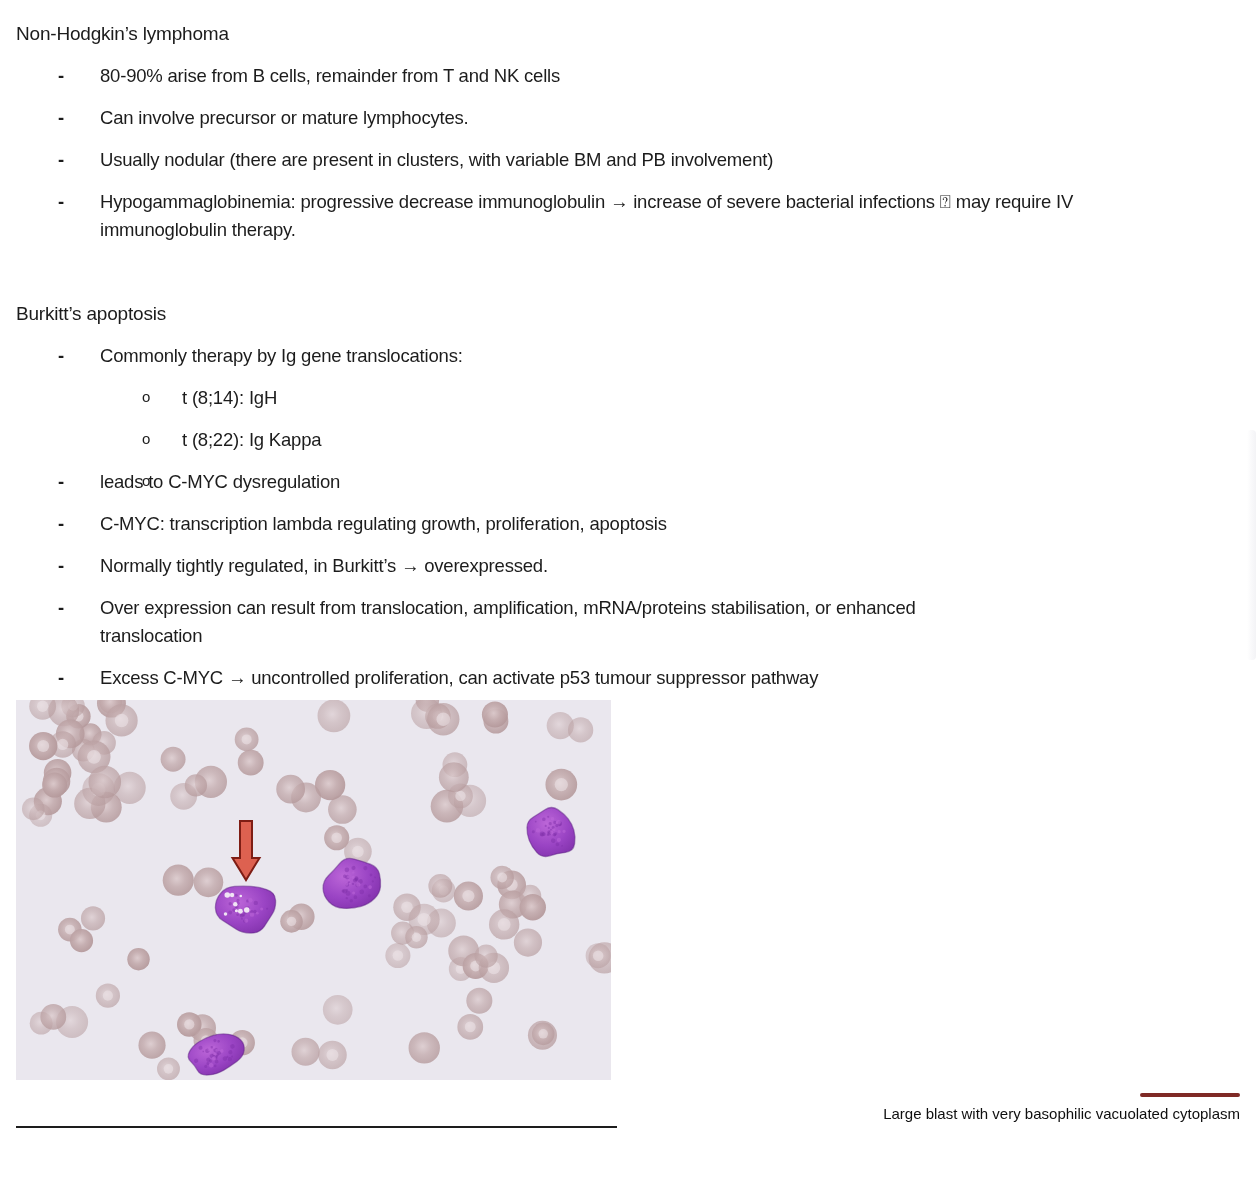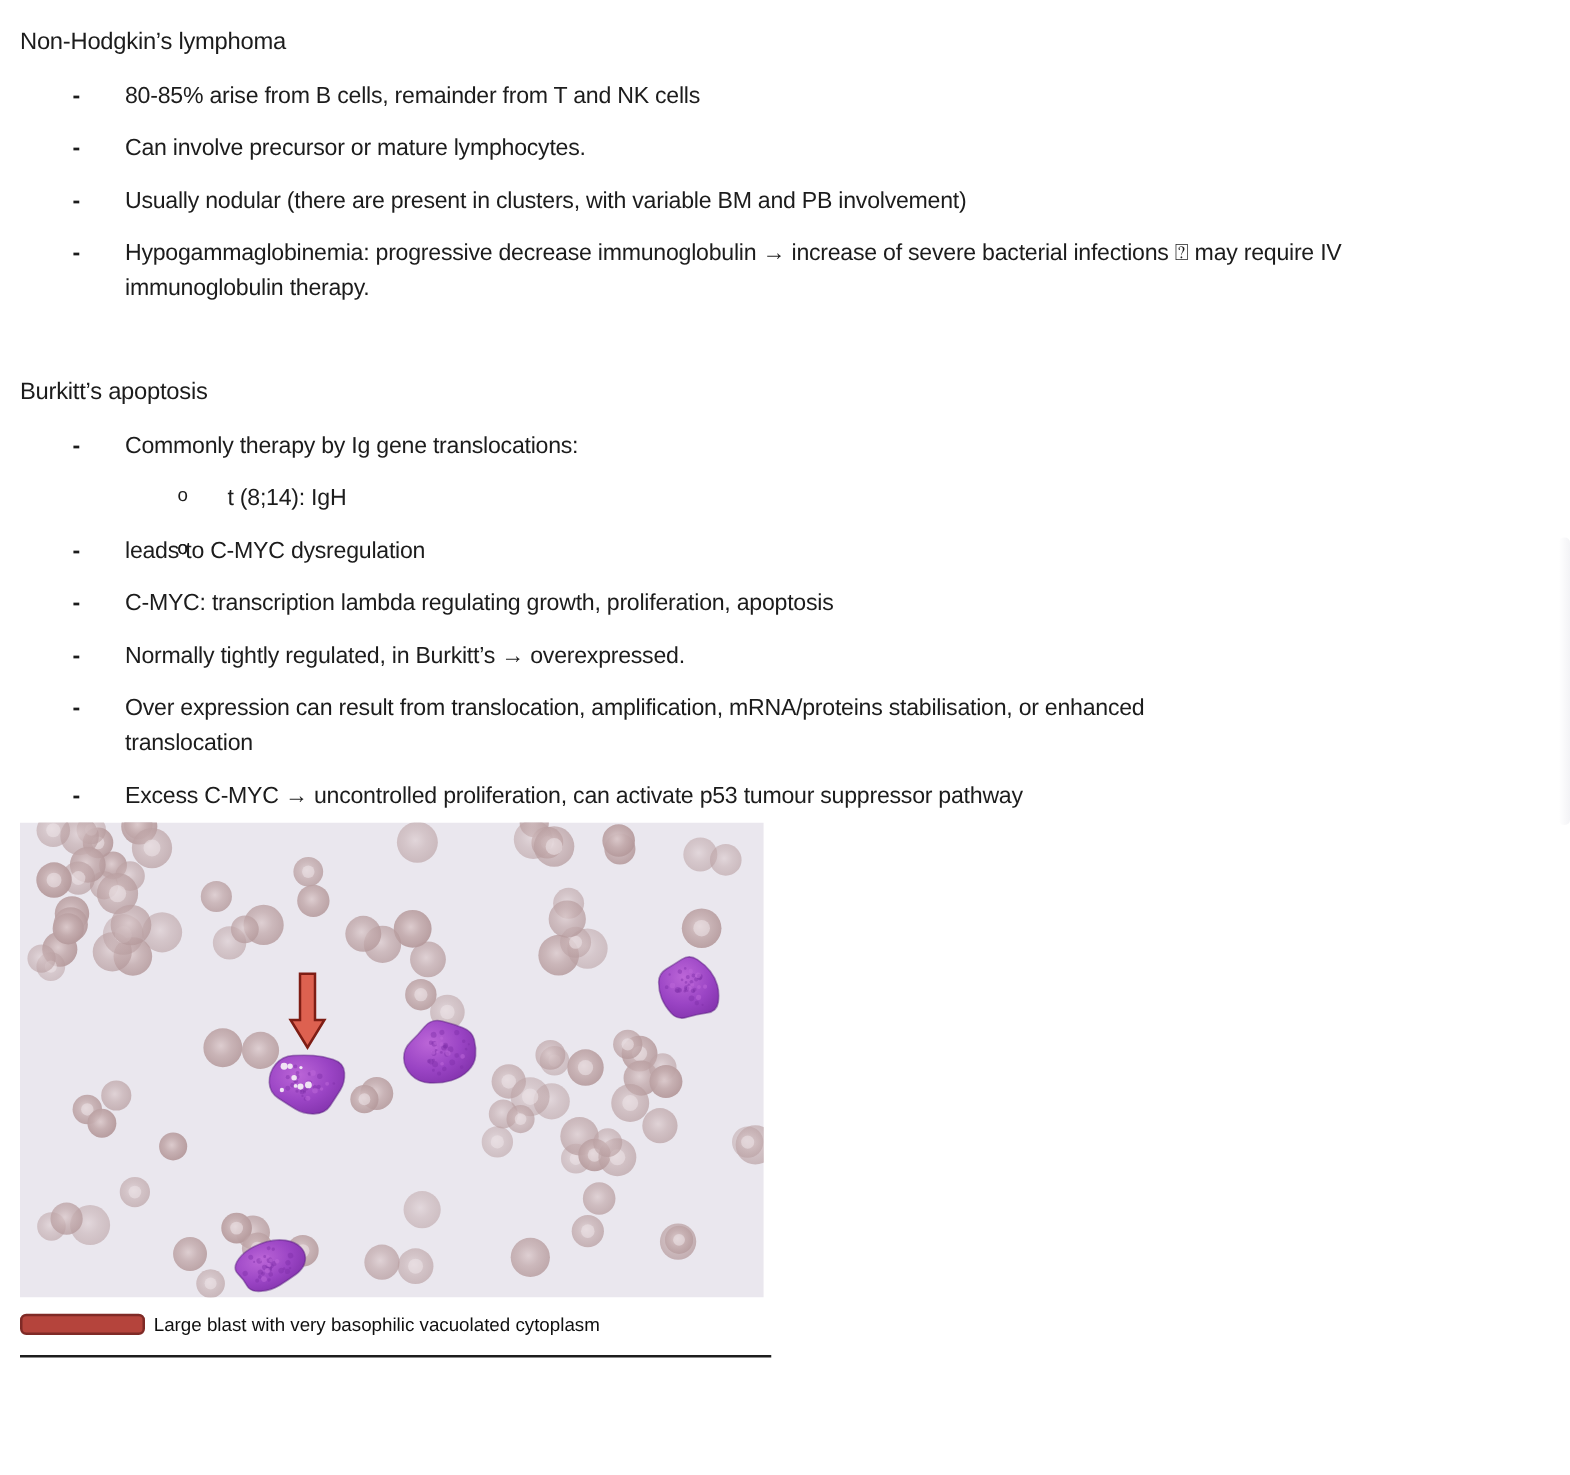--- a/index.html
+++ b/index.html
@@ -12,37 +12,37 @@
   .bullet{position:relative;line-height:28px;font-size:18.5px;letter-spacing:-0.2px;
           margin:0 0 14px 0;}
   .bullet .btext{white-space:pre-wrap;display:block;}
   .l1{padding-left:84px;max-width:1224px;}
   .l1 .marker{position:absolute;left:42px;top:0;font-weight:700;}
   .l2{padding-left:166px;max-width:1224px;}
   .l2 .marker{position:absolute;left:126px;top:-1px;font-size:15px;font-weight:400;}
   .section-gap{height:42px;}
   .figure{margin-top:-6px;}
   .smear{display:block;border:0;}
-  .caption-row{display:flex;align-items:flex-start;gap:7px;margin-top:13px;height:20px;}
+  .caption-row{display:flex;align-items:flex-end;gap:7px;margin-top:13px;height:20px;flex-direction:column;}
   .swatch{width:100px;height:17px;box-sizing:border-box;border-radius:5px;}
   .caption-text{font-size:15px;letter-spacing:0;color:#0f0f0f;line-height:20px;}
   .divider{margin-top:13px;width:601px;border-top:2px solid #1d1d1d;height:0;}
   .scroll-ghost{position:absolute;right:0;top:430px;width:9px;height:230px;
                 background:linear-gradient(to right,#ffffff,#f3f3f6);border-radius:4px;}
 </style>
 </head>
 <body>
 
 <div class="page">
 
   <h1 class="title">Non-Hodgkin’s lymphoma</h1>
 
   <div class="bullet l1">
     <span class="marker">-</span>
-    <span class="btext">80-85% arise from B cells, remainder from T and NK cells</span>
+    <span class="btext">80-90% arise from B cells, remainder from T and NK cells</span>
   </div>
   <div class="bullet l1">
     <span class="marker">-</span>
     <span class="btext">Can involve precursor or mature lymphocytes.</span>
   </div>
   <div class="bullet l1">
     <span class="marker">-</span>
     <span class="btext">Usually nodular (there are present in clusters, with variable BM and PB involvement)</span>
   </div>
   <div class="bullet l1">
@@ -58,20 +58,21 @@
   <div class="bullet l1">
     <span class="marker">-</span>
     <span class="btext">Commonly therapy by Ig gene translocations:</span>
   </div>
   <div class="bullet l2">
     <span class="marker">o</span>
     <span class="btext">t (8;14): IgH</span>
   </div>
   <div class="bullet l2">
     <span class="marker">o</span>
+    <span class="btext">t (8;22): Ig Kappa</span>
   </div>
   <div class="bullet l2">
     <span class="marker">o</span>
   </div>
   <div class="bullet l1">
     <span class="marker">-</span>
     <span class="btext">leads to C-MYC dysregulation</span>
   </div>
   <div class="bullet l1">
     <span class="marker">-</span>

